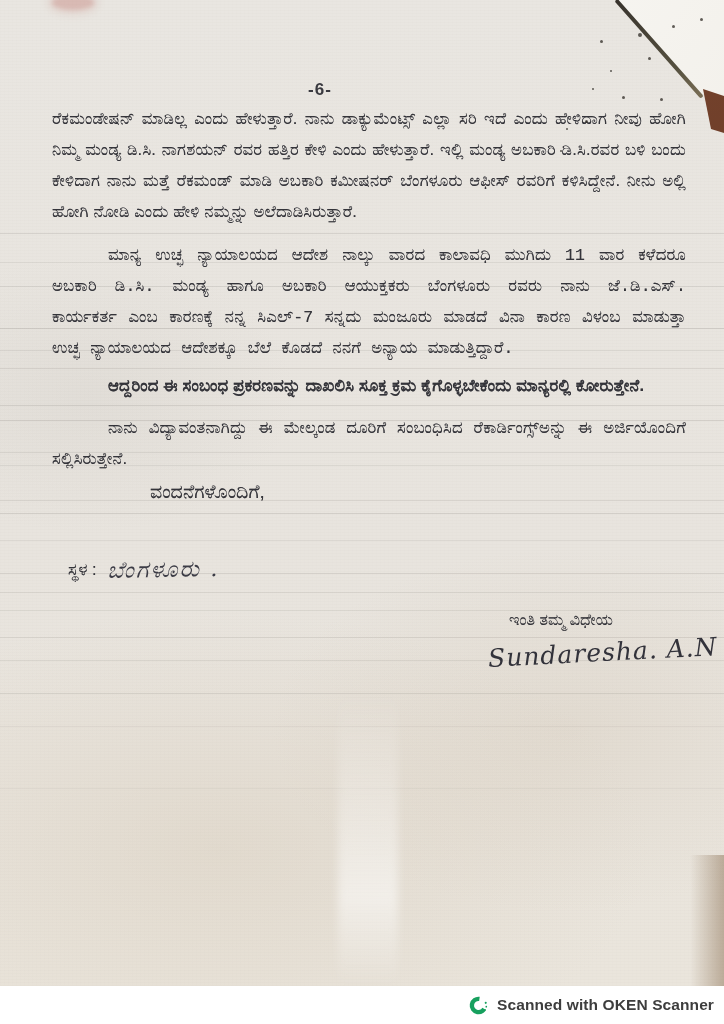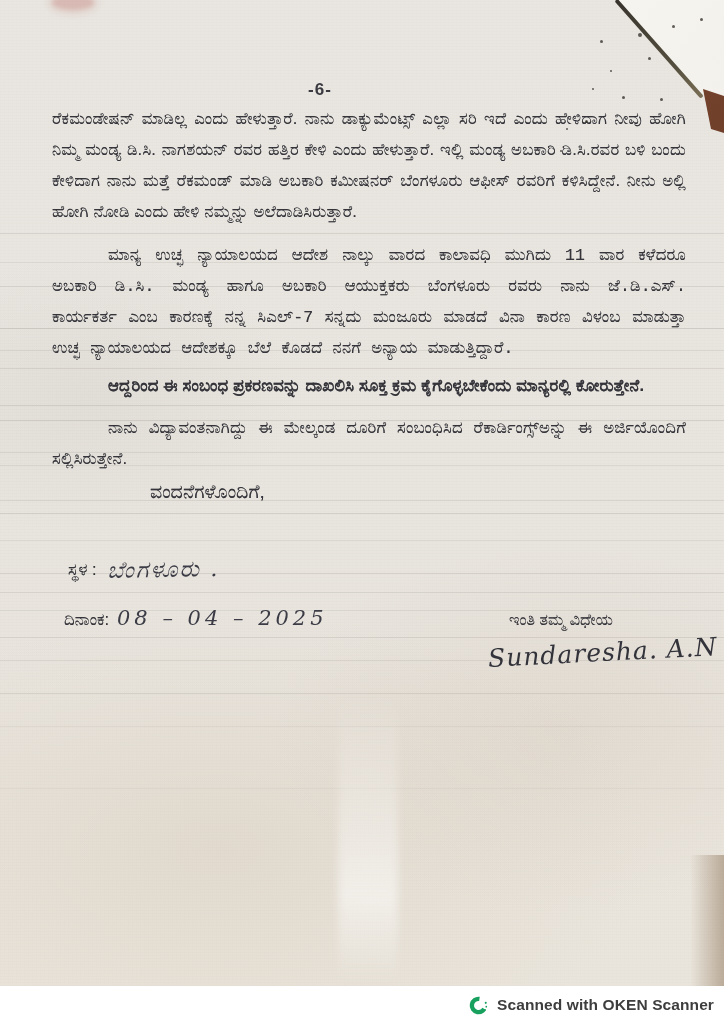--- a/index.html
+++ b/index.html
@@ -137,24 +137,20 @@
   <p class="ktext para p3">ಆದ್ದರಿಂದ ಈ ಸಂಬಂಧ ಪ್ರಕರಣವನ್ನು ದಾಖಲಿಸಿ ಸೂಕ್ತ ಕ್ರಮ ಕೈಗೊಳ್ಳಬೇಕೆಂದು ಮಾನ್ಯರಲ್ಲಿ ಕೋರುತ್ತೇನೆ.</p>
   <p class="ktext para p4">ನಾನು ವಿದ್ಯಾವಂತನಾಗಿದ್ದು ಈ ಮೇಲ್ಕಂಡ ದೂರಿಗೆ ಸಂಬಂಧಿಸಿದ ರೆಕಾರ್ಡಿಂಗ್ಸ್ಅನ್ನು ಈ ಅರ್ಜಿಯೊಂದಿಗೆ ಸಲ್ಲಿಸಿರುತ್ತೇನೆ.</p>
 
   <div class="closing">ವಂದನೆಗಳೊಂದಿಗೆ,</div>
 
   <div class="place-line">
     <span class="label-print">ಸ್ಥಳ :</span>
     <span class="hand place-hand">ಬೆಂಗಳೂರು .</span>
   </div>
 
-  <div class="date-line">
-    <span class="label-print">ದಿನಾಂಕ:</span>
-    <span class="hand date-hand">08 – 04 – 2025</span>
-  </div>
 
   <div class="signoff">ಇಂತಿ ತಮ್ಮ ವಿಧೇಯ</div>
   <div class="signature">Sundaresha. A.N</div>
 
   <div class="corner-sheet"></div>
   <div class="corner-edge"></div>
   <div class="corner-brown"></div>
   <div class="smudge-pink"></div>
   <div class="shadow-bottom-right"></div>
   <div class="streak-light"></div>

